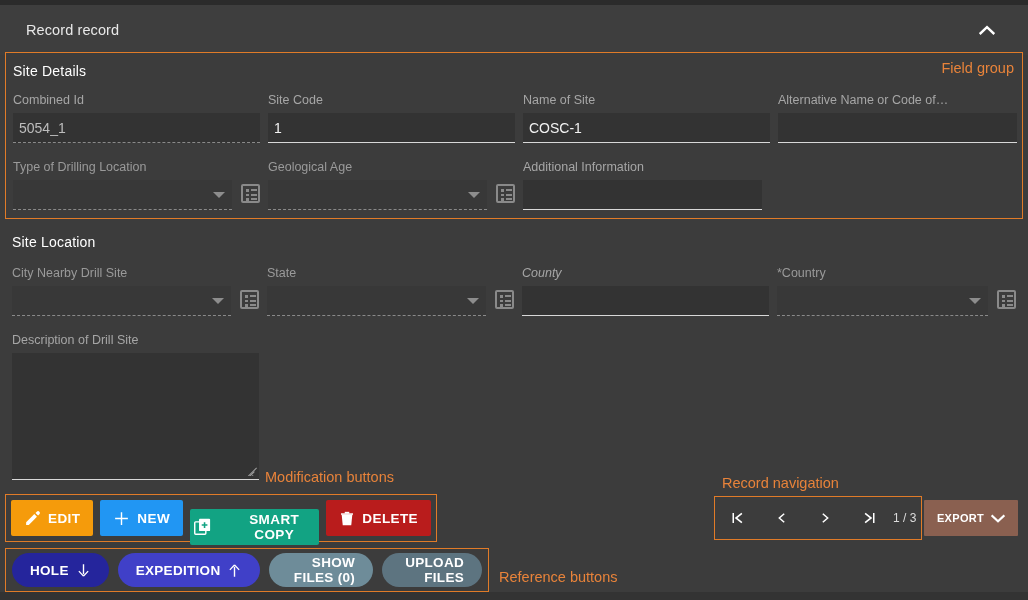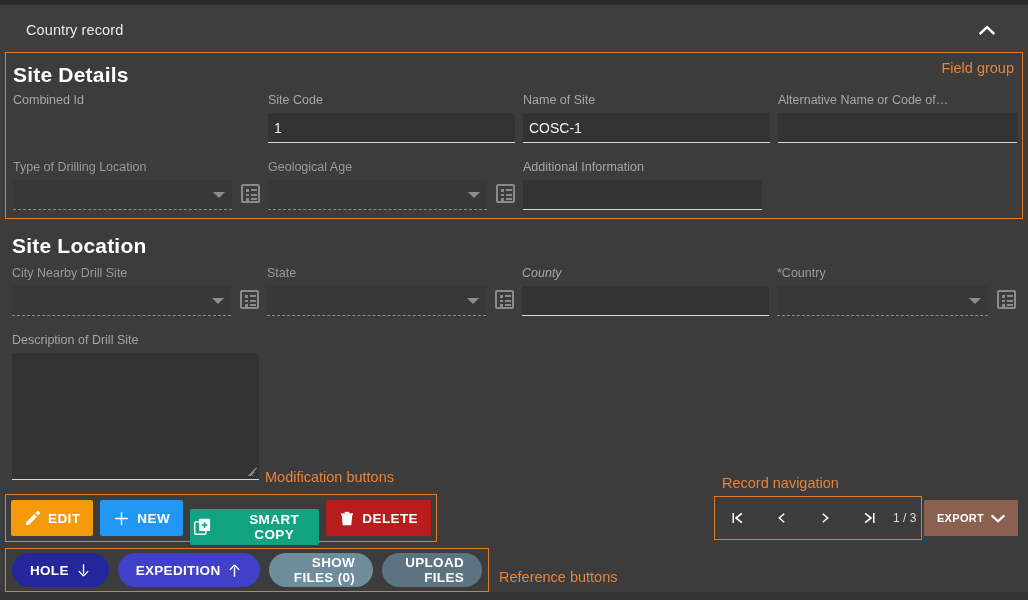--- a/index.html
+++ b/index.html
@@ -32,21 +32,21 @@
   .field-group {
     position: absolute; left: 5px; top: 52px; width: 1018px; height: 167px;
     border: 1px solid #e07b28;
     background: #3c3c3c;
   }
   .fg-label {
     position: absolute; right: 8px; top: 7px;
     color: #e8833a; font-size: 14.5px;
   }
   .section-title {
-    color: #ffffff; font-size: 21px; font-weight: bold;
+    color: #ffffff; font-size: 14px; font-weight: normal;
     letter-spacing: .2px;
   }
 
   
   .row { display: flex; }
   .col { position: relative; }
 
   .flabel {
     font-size: 12.5px; color: #a6a6a6; margin-bottom: 5px;
     white-space: nowrap; overflow: hidden; text-overflow: ellipsis;
@@ -175,36 +175,37 @@
   .bottom-strip {
     position: absolute; left: 0; bottom: 0; width: 1028px; height: 8px; background: #333333;
   }
 </style>
 </head>
 <body>
 
 <div class="app">
 
   <div class="header">
-    <div class="header-title">Country record</div>
+    <div class="header-title">Record record</div>
     <div class="header-chevron">
       <svg class="chev-up" width="16" height="10" viewBox="0 0 16 10" aria-hidden="true">
         <path d="M1.6 8.2 L8 2.2 L14.4 8.2" stroke="#ffffff" stroke-width="2.4" fill="none" stroke-linecap="square"></path>
       </svg>
     </div>
   </div>
 
   <div class="field-group">
     <div class="fg-label">Field group</div>
 
     <div style="position:absolute; left:7px; top:10px;" class="section-title">Site Details</div>
 
     <div class="row" style="position:absolute; left:7px; top:40px; width:1004px;">
       <div class="col" style="width:247px; margin-right:8px;">
         <span class="flabel">Combined Id</span>
+        <div class="finput readonly uline-dotted">5054_1</div>
       </div>
       <div class="col" style="width:247px; margin-right:8px;">
         <span class="flabel">Site Code</span>
         <div class="finput uline-solid">1</div>
       </div>
       <div class="col" style="width:247px; margin-right:8px;">
         <span class="flabel">Name of Site</span>
         <div class="finput uline-solid">COSC-1</div>
       </div>
       <div class="col" style="width:239px;">

